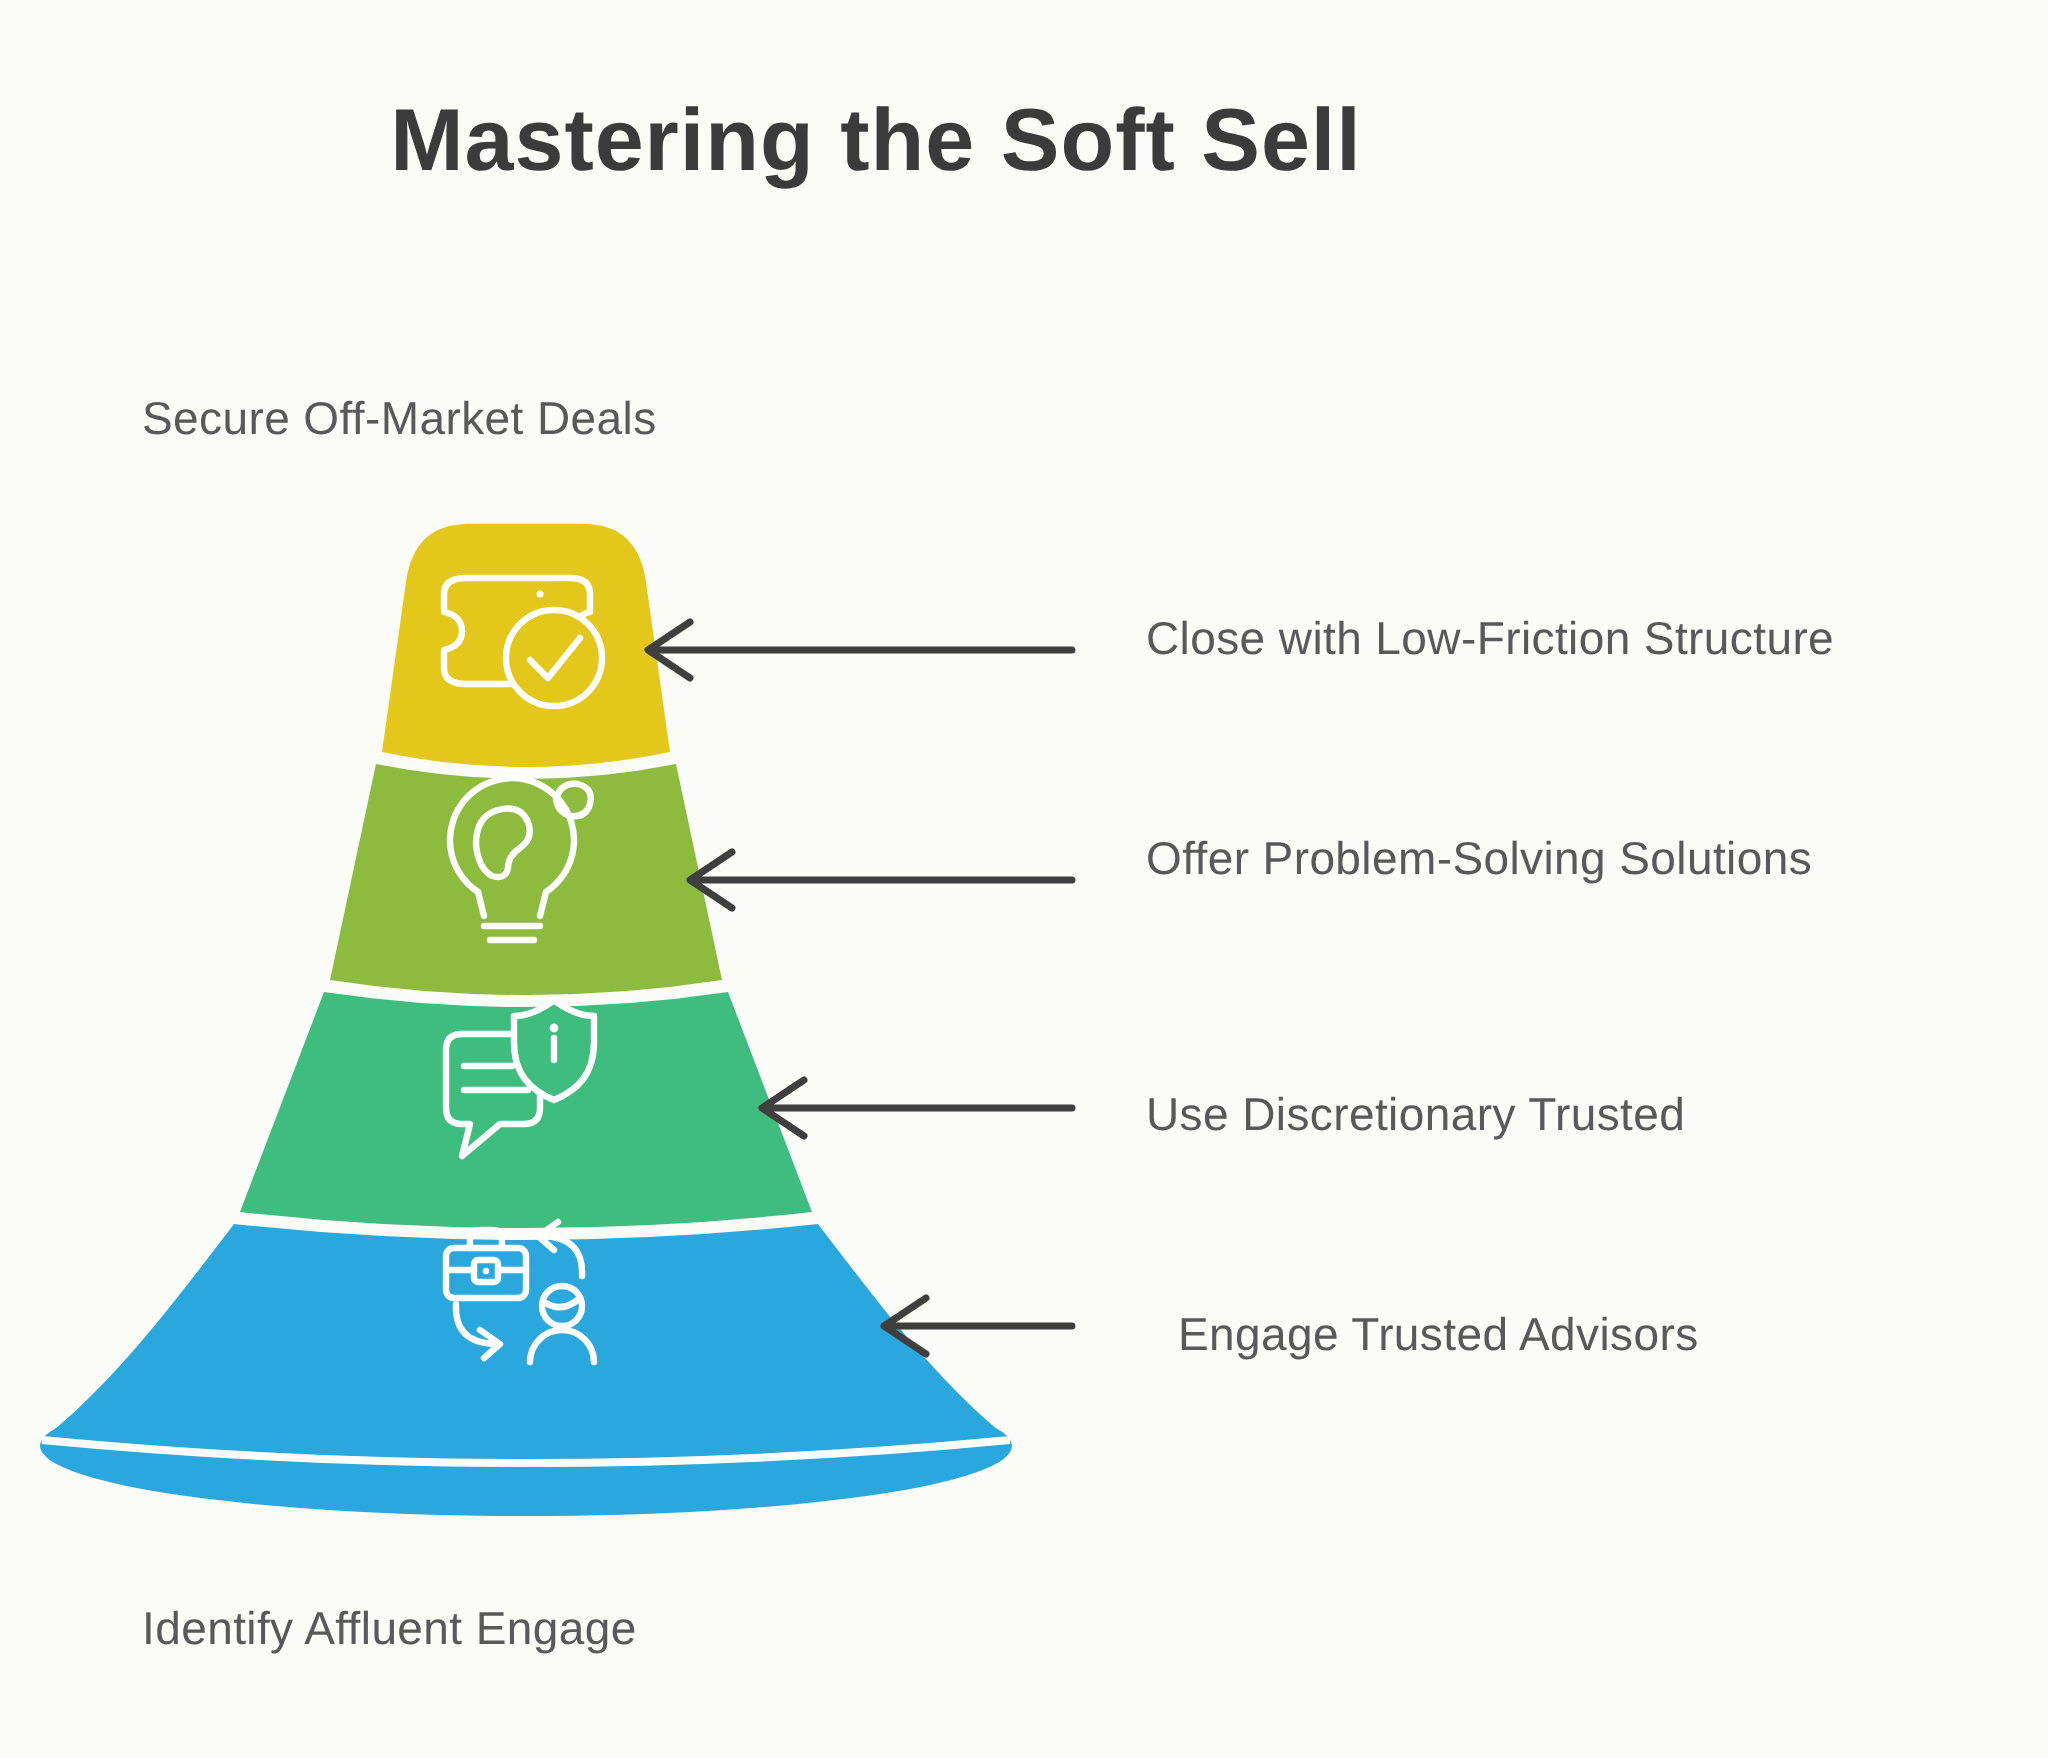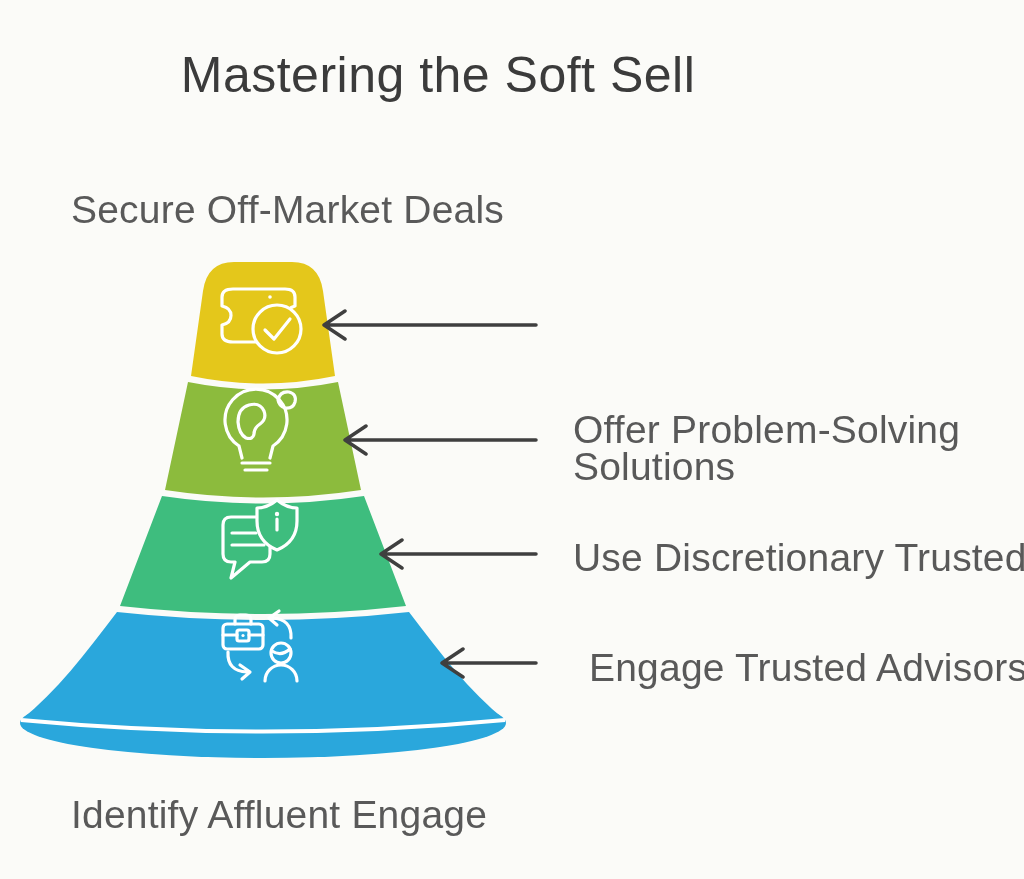--- a/index.html
+++ b/index.html
@@ -4,44 +4,45 @@
 <style>
   html,body { margin:0; padding:0; background:#FBFBF8; }
   .canvas {
     position:relative; width:1024px; height:879px; overflow:hidden;
     background:#FBFBF8;
     font-family:"Liberation Sans","DejaVu Sans",sans-serif;
   }
   .funnel-svg { position:absolute; left:0; top:0; }
   .title {
     position:absolute; left:0; top:46px; width:876px;
-    text-align:center; font-size:50px; font-weight:400;
+    text-align:center; font-size:44px; font-weight:700;
     color:#3B3B3B; letter-spacing:0.5px;
   }
   .lbl {
-    position:absolute; font-size:39px; line-height:37px;
+    position:absolute; font-size:23px; line-height:37px;
     color:#595959; letter-spacing:0.2px;
   }
   .lbl-top-left   { left:71px;  top:191px; white-space:nowrap; }
   .lbl-bot-left   { left:71px;  top:796px; white-space:nowrap; }
   .lbl-r1 { left:573px; top:301px; width:395px; }
   .lbl-r2 { left:573px; top:411px; width:395px; }
   .lbl-r3 { left:573px; top:539px; white-space:nowrap; }
   .lbl-r4 { left:573px; top:649px; white-space:nowrap;margin-left:16px; }
 </style>
 </head>
 <body>
 
 <div class="canvas">
 
   <div class="title">Mastering the Soft Sell</div>
 
   <div class="lbl lbl-top-left">Secure Off-Market Deals</div>
   <div class="lbl lbl-bot-left">Identify Affluent Engage</div>
 
+  <div class="lbl lbl-r1">Close with Low-Friction Structure</div>
   <div class="lbl lbl-r2">Offer Problem-Solving Solutions</div>
   <div class="lbl lbl-r3">Use Discretionary Trusted</div>
   <div class="lbl lbl-r4">Engage Trusted Advisors</div>
 
   <svg class="funnel-svg" width="1024" height="879" viewBox="0 0 1024 879">
 
     <ellipse cx="263" cy="723" rx="243" ry="35" fill="#2AA7DC"></ellipse>
 
     <path d="M 117,612 Q 263,628 409,612 C 441,654 469,691 505,720 Q 263,743 21,720 C 57,691 85,654 117,612 Z" fill="#2AA7DC"></path>
 

